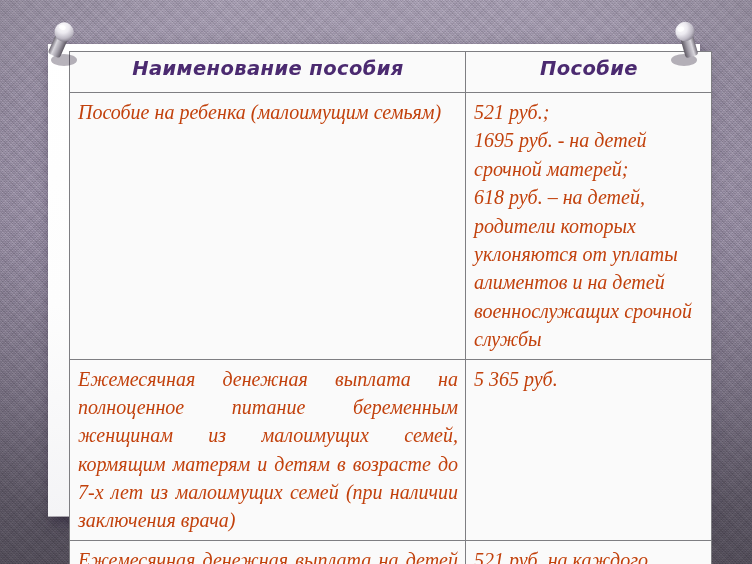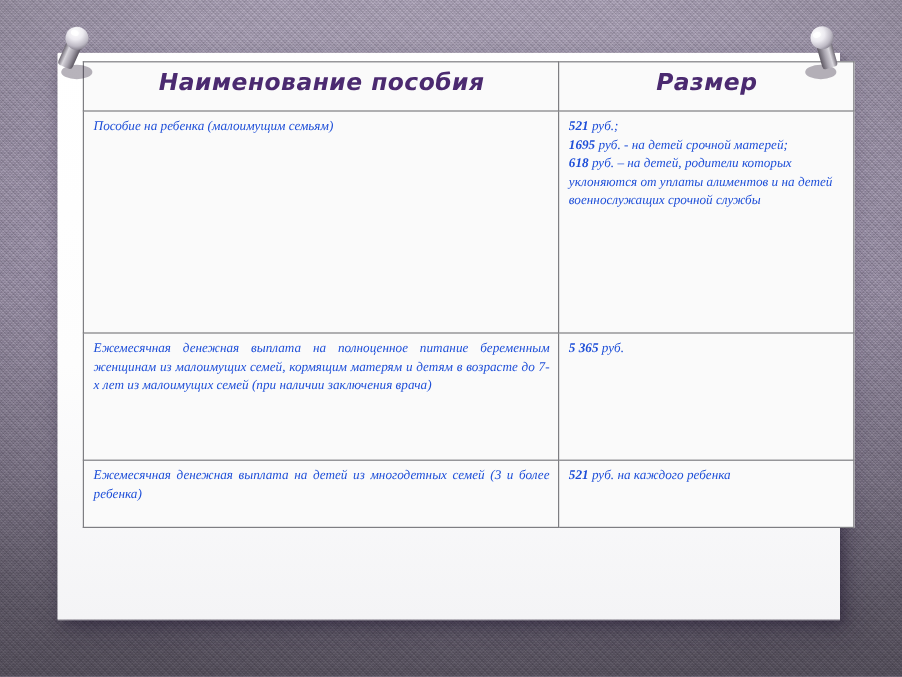--- a/index.html
+++ b/index.html
@@ -105,28 +105,28 @@
     color: #4B2A70;
     font-family: "DejaVu Sans", "Liberation Sans", sans-serif;
     font-style: italic;
     font-weight: bold;
     font-size: 19.5px;
     letter-spacing: 0.4px;
     white-space: nowrap;
   }
 
   .cell-text {
-    color: #1d4ed8;
+    color: #c2410c;
     font-family: "Liberation Serif", "DejaVu Serif", serif;
     font-style: italic;
-    font-size: 11px;
+    font-size: 20px;
     line-height: 1.42;
   }
   .cell-text.justify { text-align: justify; text-align-last: left; }
-  .amount { font-weight: bold; font-style: italic; margin-top: 24px; }
+  .amount { font-weight: normal; font-style: italic; margin-top: 24px; }
 
   .row-tall  { height: 185px; }
   .row-mid   { height: 58px; }
   .row-big   { height: 106px; }
   .row-small { height: 56px; }
 
   
   .pushpin {
     position: absolute;
     width: 46px;
@@ -147,21 +147,21 @@
     <colgroup>
       <col class="col-name">
       <col class="col-value">
     </colgroup>
     <thead>
       <tr>
         <th class="header-cell">
           <span class="header-text">Наименование пособия</span>
         </th>
         <th class="header-cell">
-          <span class="header-text">Размер</span>
+          <span class="header-text">Пособие</span>
         </th>
       </tr>
     </thead>
     <tbody>
       <tr class="row-tall">
         <td>
           <div class="cell-text">Пособие на ребенка (малоимущим семьям)</div>
         </td>
         <td>
           <div class="cell-text">

